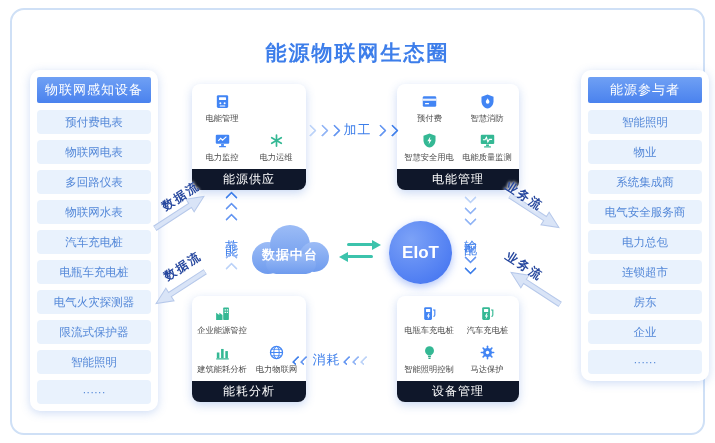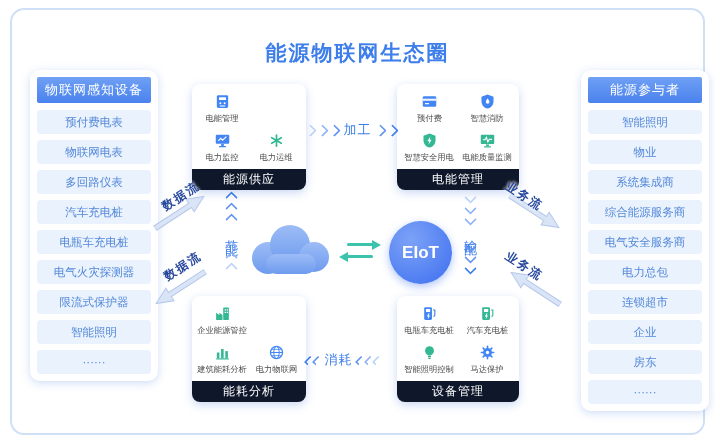--- a/index.html
+++ b/index.html
@@ -64,41 +64,41 @@
 <div class="stage">
   <div class="frame"></div>
   <h1 class="title">能源物联网生态圈</h1>
 
   <aside class="panel left">
     <div class="panel-header">物联网感知设备</div>
     <div id="left-items">
         <div class="panel-item">预付费电表</div>
         <div class="panel-item">物联网电表</div>
         <div class="panel-item">多回路仪表</div>
+        <div class="panel-item">物联网水表</div>
         <div class="panel-item">汽车充电桩</div>
         <div class="panel-item">电瓶车充电桩</div>
         <div class="panel-item">电气火灾探测器</div>
         <div class="panel-item">限流式保护器</div>
         <div class="panel-item">智能照明</div>
         <div class="panel-item">······</div>
       </div>
   </aside>
 
   <aside class="panel right">
     <div class="panel-header">能源参与者</div>
     <div id="right-items">
         <div class="panel-item">智能照明</div>
         <div class="panel-item">物业</div>
         <div class="panel-item">系统集成商</div>
-        <div class="panel-item">综合能源服务商</div>
         <div class="panel-item">电气安全服务商</div>
         <div class="panel-item">电力总包</div>
         <div class="panel-item">连锁超市</div>
+        <div class="panel-item">房东</div>
         <div class="panel-item">企业</div>
-        <div class="panel-item">房东</div>
         <div class="panel-item">······</div>
       </div>
   </aside>
 
   <div class="card" id="card-supply">
     <div class="card-items three" id="items-supply">
         <div class="card-item">
           <span class="ci-icon">
             <svg viewBox="0 0 24 24">
               <rect x="4" y="3" width="16" height="18" rx="2" fill="#4285F4"></rect>
@@ -286,39 +286,40 @@
             <stop offset="1" stop-color="#6E9BEE"></stop>
         </linearGradient>
       </defs>
       <g fill="url(#cg)">
         <circle cx="28" cy="38" r="16"></circle>
         <circle cx="50" cy="25" r="20"></circle>
         <circle cx="74" cy="37" r="15"></circle>
         <rect x="26" y="34" width="50" height="20" rx="10"></rect>
       </g>
     </svg>
+    <div class="cloud-label">数据中台</div>
   </div>
 
   <div class="eiot">
     <span>EIoT</span>
   </div>
 
   <div class="xarr r" style="left:347px;top:243px;"></div>
   <div class="xarr l" style="left:347px;top:255px;"></div>
 
   <div class="hflow" style="left:306px;top:121px;width:91px;">
     <span class="chev right c1"></span>
     <span class="chev right c2"></span>
     <span class="chev right c3"></span>
     <span class="flow-word">加工</span>
     <span class="chev right c3"></span>
     <span class="chev right c4"></span>
   </div>
 
-  <div class="hflow" style="left:306px;top:351px;width:73px;">
+  <div class="hflow" style="left:294px;top:351px;width:73px;">
     <span class="chev left c4"></span>
     <span class="chev left c3"></span>
     <span class="flow-word">消耗</span>
     <span class="chev left c3"></span>
     <span class="chev left c2"></span>
     <span class="chev left c1"></span>
   </div>
 
   <div class="vflow" style="left:222px;top:193px;width:18px;">
     <span class="chev up c4"></span>

